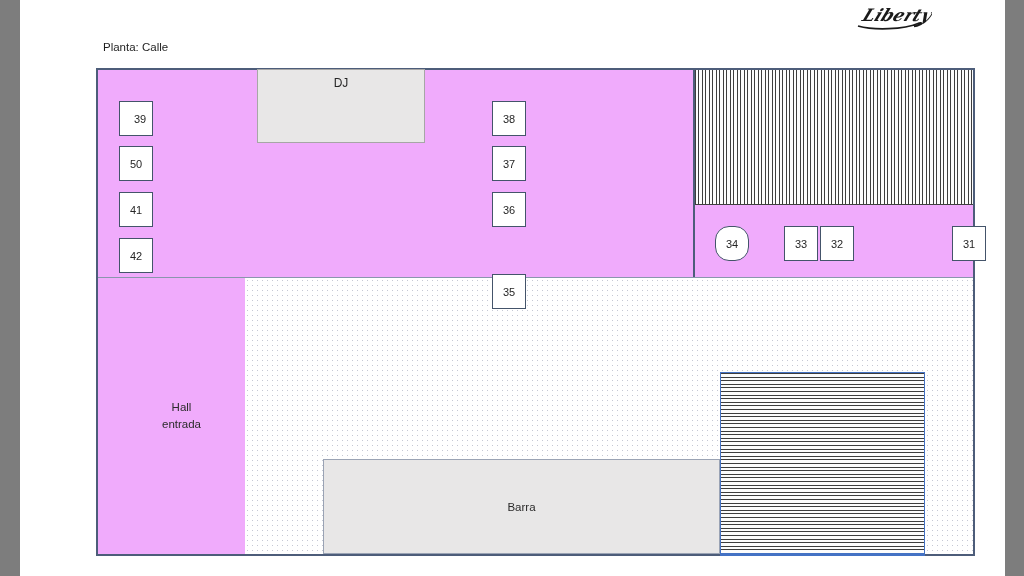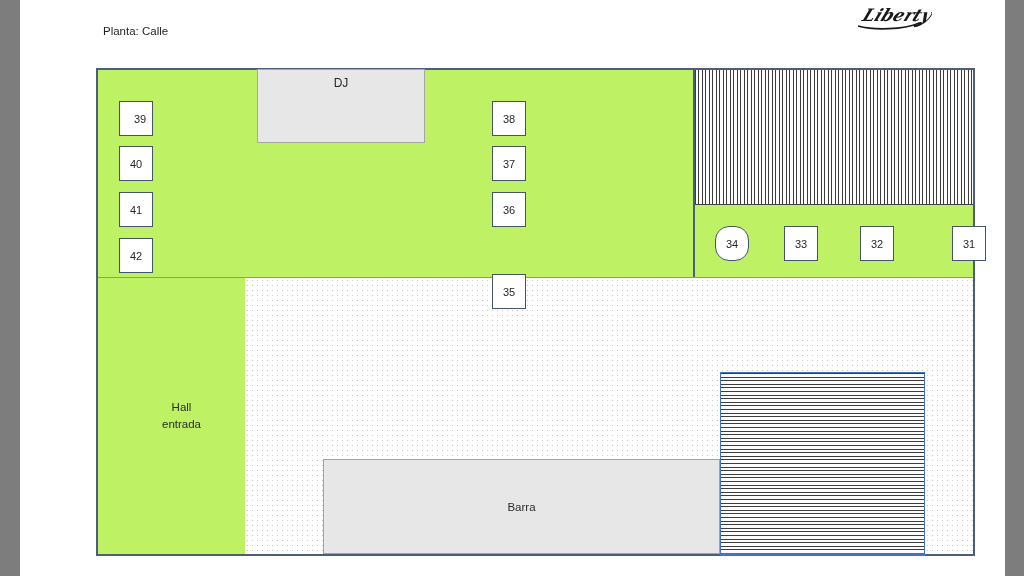--- a/index.html
+++ b/index.html
@@ -14,21 +14,21 @@
 
   .page-title { position: absolute; left: 103px; top: 25px; font-size: 11.5px; color: #1f1f1f; }
 
   .logo { position: absolute; left: 852px; top: 2px; width: 80px; height: 34px; }
 
   
   .plan { position: absolute; left: 76px; top: 68px; width: 879px; height: 488px; border: 2px solid #4d5d7a; background: #ffffff; }
 
   
   .sec { position: absolute; }
-  .fill-gray { background: #bef264; }
+  .fill-gray { background: #f0abfc; }
 
   .top-left-room   { left: 0; top: 0; width: 595px; height: 207px; }
   .divider-v       { left: 595px; top: 0; width: 2px; height: 207px; background: #4d5d7a; }
   .vhatch-area     { left: 597px; top: 0; width: 278px; height: 135px;
                      background: repeating-linear-gradient(to right, #3d3d3d 0, #3d3d3d 1px, #fcfcfc 1px, #fcfcfc 3.5px);
                      border-bottom: 1px solid #404040; }
   .top-right-room  { left: 597px; top: 135px; width: 278px; height: 72px; }
   .section-split   { left: 0; top: 207px; width: 875px; height: 1px; background: #8a96ad; }
 
   .hall            { left: 0; top: 208px; width: 168px; height: 276px; border-right: 1px solid #8a96ad;
@@ -53,21 +53,21 @@
           display: flex; align-items: center; justify-content: center; font-size: 11px; color: #262626; }
 </style>
 </head>
 <body>
 
 <div class="side-bar left"></div>
 <div class="side-bar right"></div>
 
 <div class="page">
 
-  <div class="page-title" style="left:83px;">Planta: Calle</div>
+  <div class="page-title" style="left:83px;margin-top:16px;">Planta: Calle</div>
 
   <div class="logo" style="left:832px;">
     <svg width="80" height="34" viewBox="0 0 80 34">
       <g transform="translate(15,0) skewX(-22)">
         <text x="2" y="19" font-family="DejaVu Serif, serif" font-style="italic" font-weight="bold" font-size="17" fill="#1a1a1a">Liberty</text>
       </g>
       <path d="M6 24 C 22 28.5, 52 27.5, 66 21.5 C 71 19.5, 71.5 22.5, 62 24.5" stroke="#1a1a1a" stroke-width="1.7" fill="none"></path>
     </svg>
   </div>
 
@@ -89,28 +89,28 @@
         <div>entrada</div>
       </div>
     </div>
     <div class="sec dotted-floor"></div>
     <div class="sec barra">
       <span>Barra</span>
     </div>
     <div class="sec hstripes"></div>
 
     <div class="tbox" style="left:21px; top:31px;padding-left:8px;">39</div>
-    <div class="tbox" style="left:21px; top:76px;">40</div>
+    <div class="tbox" style="left:21px; top:76px;">50</div>
     <div class="tbox" style="left:21px; top:122px;">41</div>
     <div class="tbox" style="left:21px; top:168px;">42</div>
 
     <div class="tbox" style="left:394px; top:31px;">38</div>
     <div class="tbox" style="left:394px; top:76px;">37</div>
     <div class="tbox" style="left:394px; top:122px;">36</div>
     <div class="tbox" style="left:394px; top:168px;margin-top:36px;">35</div>
 
     <div class="tbox" style="left:617px; top:156px;border-radius:14px;">34</div>
     <div class="tbox" style="left:686px; top:156px;">33</div>
-    <div class="tbox" style="left:762px; top:156px;">32</div>
+    <div class="tbox" style="left:722px; top:156px;">32</div>
     <div class="tbox" style="left:854px; top:156px;">31</div>
 
   </div>
 </div>
 
 </body></html>

